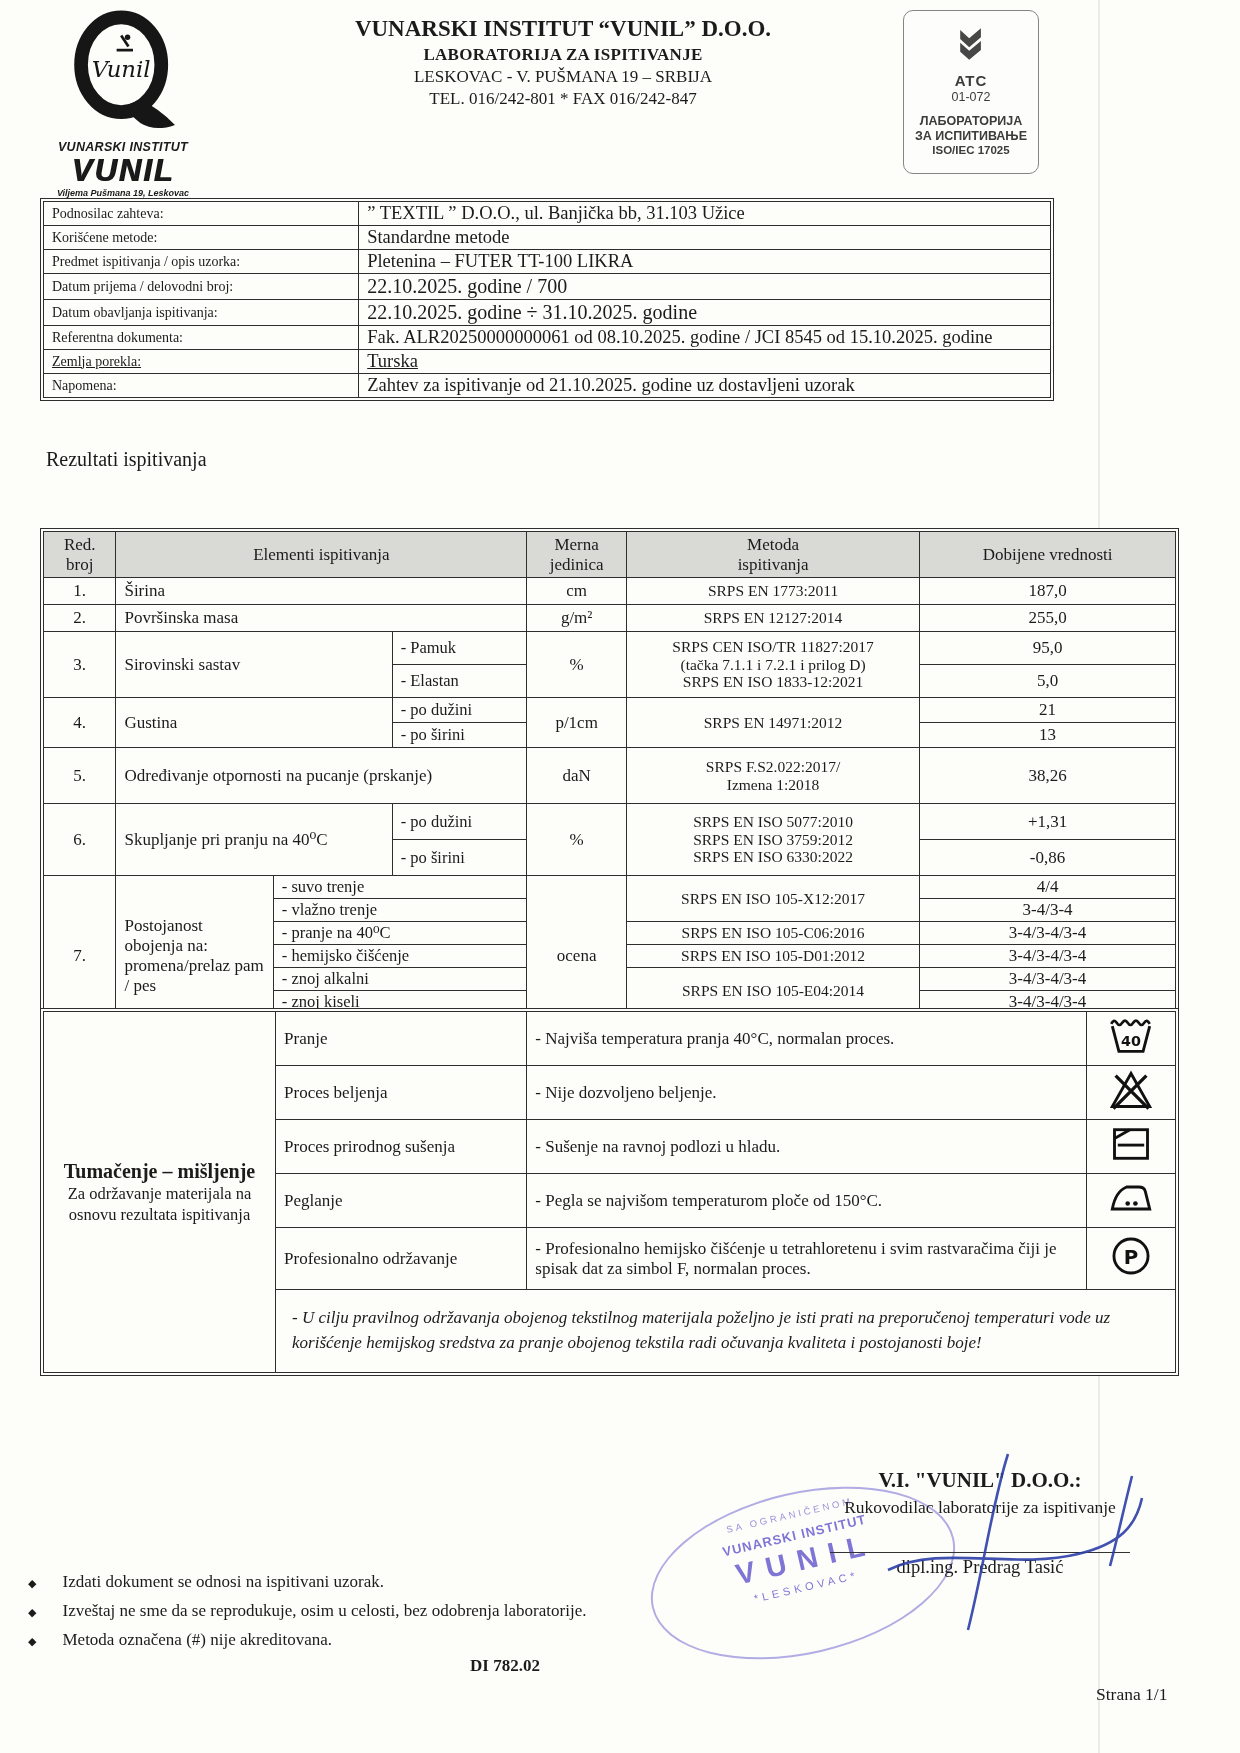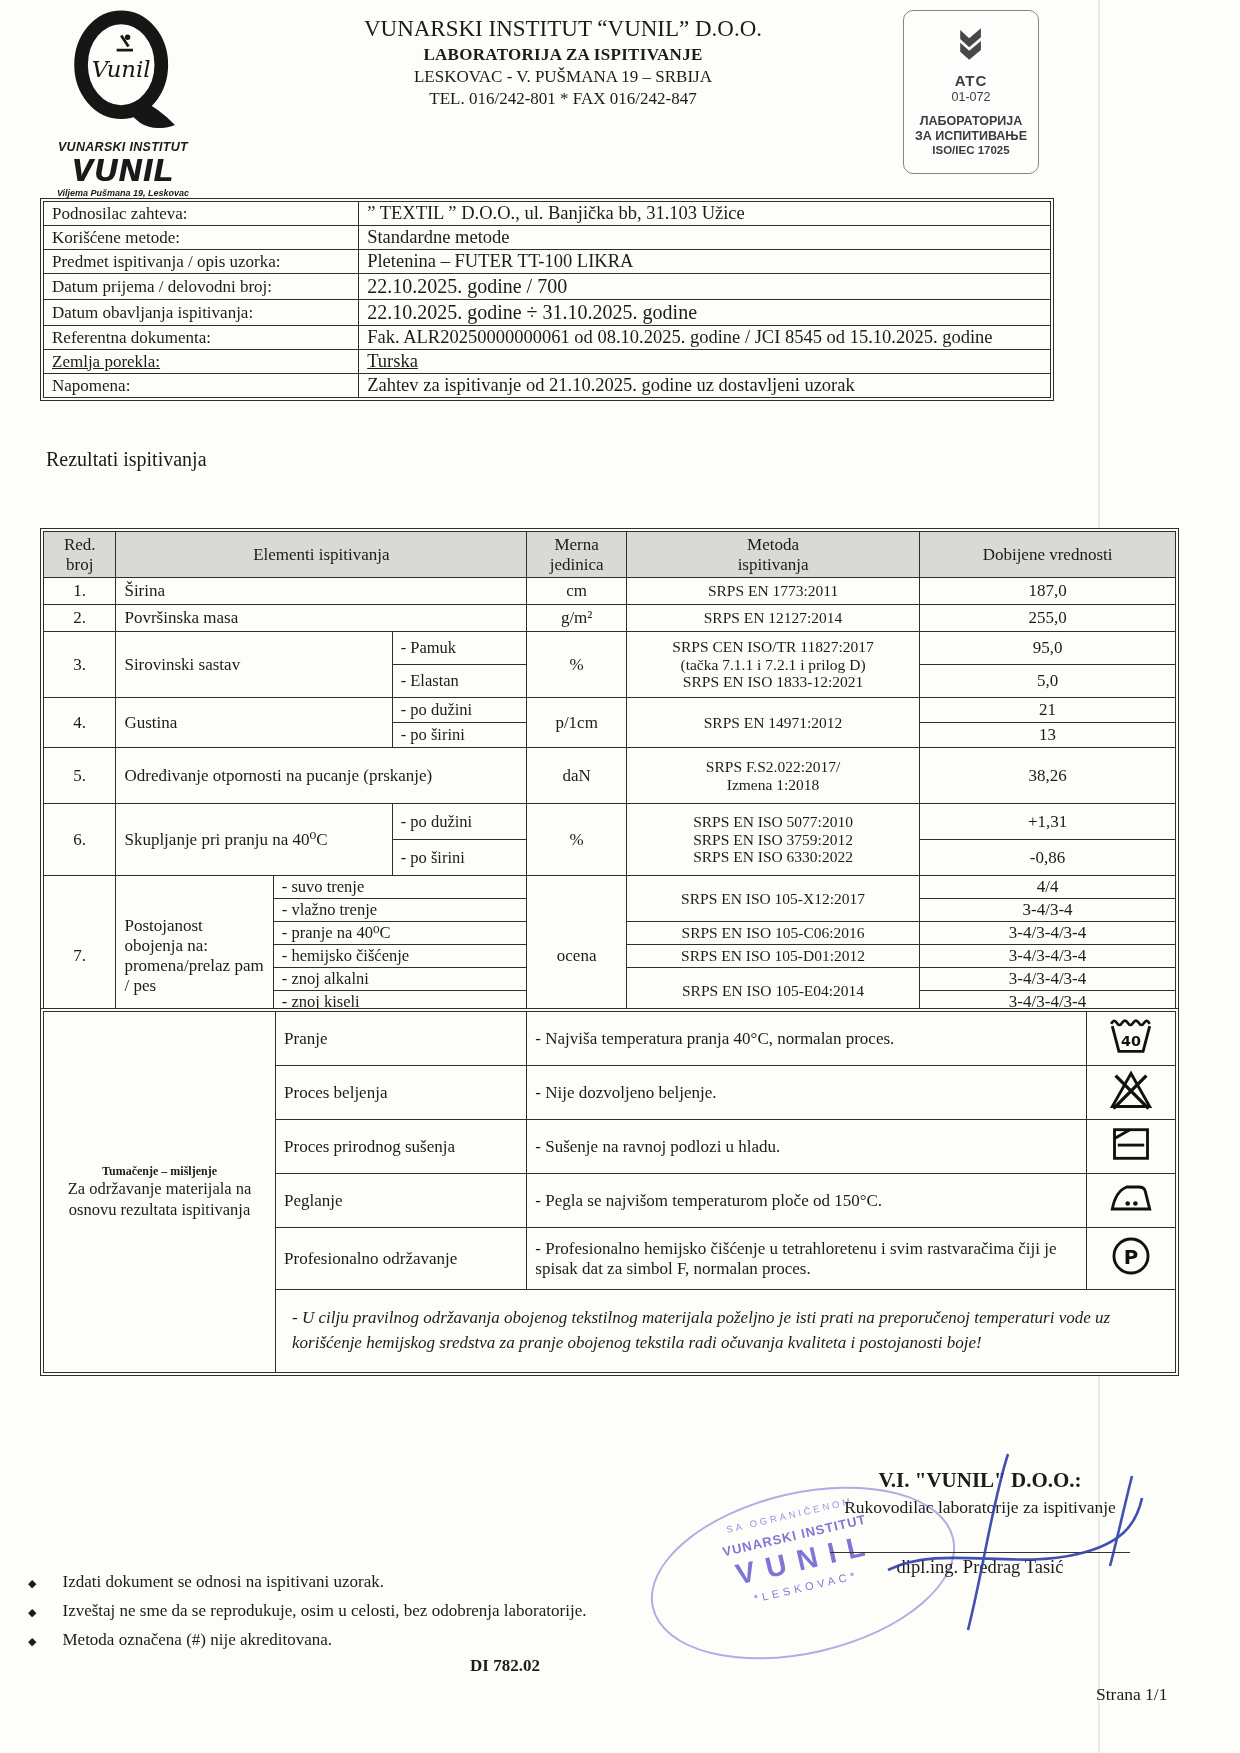--- a/index.html
+++ b/index.html
@@ -10,21 +10,21 @@
   
   .logo-block{position:absolute;left:46px;top:10px;width:154px;text-align:center;}
   .logo-block .inst{font-family:"Liberation Sans","DejaVu Sans",sans-serif;font-weight:bold;font-style:italic;
                     font-size:12.5px;letter-spacing:.3px;margin-top:2px;}
   .logo-block .brand{font-family:"Liberation Sans","DejaVu Sans",sans-serif;font-weight:bold;font-style:italic;
                      font-size:31px;letter-spacing:2px;line-height:1;margin-top:1px;
                      text-shadow:1px 0 #111;}
   .logo-block .addr{font-family:"Liberation Sans","DejaVu Sans",sans-serif;font-weight:bold;font-style:italic;
                     font-size:9px;margin-top:2px;}
   .center-head{position:absolute;left:268px;top:14px;width:590px;text-align:center;line-height:1.3;}
-  .center-head .company{font-size:23px;font-weight:normal;}
+  .center-head .company{font-size:23px;font-weight:bold;}
   .center-head .lab{font-size:17px;font-weight:bold;letter-spacing:.3px;}
   .center-head .addr,.center-head .tel{font-size:17px;}
   .report-line{position:absolute;left:268px;top:133px;width:620px;text-align:center;
                font-size:21px;font-weight:bold;font-style:italic;}
   .report-number{display:inline-block;border-bottom:2.5px solid #111;padding:0 28px 1px 28px;margin-left:8px;}
   .badge{position:absolute;left:903px;top:10px;width:134px;height:162px;border:1.5px solid #858585;border-radius:10px;
          display:flex;flex-direction:column;align-items:center;justify-content:center;
          font-family:"Liberation Sans","DejaVu Sans",sans-serif;color:#3c3c3c;background:#fdfdfb;}
   .badge .ats{font-size:15px;font-weight:bold;letter-spacing:1px;margin-top:2px;}
   .badge .num{font-size:12.5px;margin-top:1px;}
@@ -33,38 +33,38 @@
 
   
   .dframe{position:absolute;border:1.5px solid #2e2e2e;padding:2px;background:#fdfdfa;}
   table{border-collapse:collapse;width:100%;}
   td,th{border:1px solid #2e2e2e;padding:1px 8px;vertical-align:middle;}
   .ctr{text-align:center;}
   .pre{white-space:pre-line;line-height:1.15;}
 
   
   .info-frame{left:40px;top:198px;width:1008px;}
-  .info-frame td{font-size:17px;height:21px;}
+  .info-frame td{font-size:14px;height:21px;}
   .info-frame td.val{font-size:18.5px;}
   .info-frame tr.big td.val{font-size:20px;}
 
   
   .res-heading{position:absolute;left:46px;top:448px;font-size:20px;}
   .res-frame{left:40px;top:528px;width:1133px;}
   .res-frame th{background:#d9d9d5;font-weight:normal;font-size:17px;}
   .res-frame td{font-size:17px;}
   .res-frame td.method{font-size:15.5px;text-align:center;}
   .res-frame td.sub{font-size:16.5px;}
   .res-frame td.val{text-align:center;}
 
   
   .care-frame{left:40px;top:1008px;width:1133px;}
   .care-frame td{font-size:17px;}
   .care-frame .title-cell{text-align:center;vertical-align:middle;line-height:1.25;}
-  .care-frame .title-cell .t{font-weight:bold;font-size:12px;}
+  .care-frame .title-cell .t{font-weight:bold;font-size:20px;}
   .care-frame .title-cell .s{font-size:16.5px;}
   .care-frame td.icon-cell{text-align:center;padding:2px;}
   .care-frame td.note-cell{font-style:italic;font-size:17px;padding:10px 16px;line-height:1.45;}
   .care-icon{width:44px;height:44px;}
 
   
   .sig-block{position:absolute;left:790px;top:1468px;width:380px;text-align:center;}
   .sig-block .comp{font-size:21px;font-weight:bold;}
   .sig-block .role{font-size:17.5px;margin-top:4px;}
   .sig-line{width:300px;border-top:1.5px solid #333;margin:34px auto 0 auto;}

